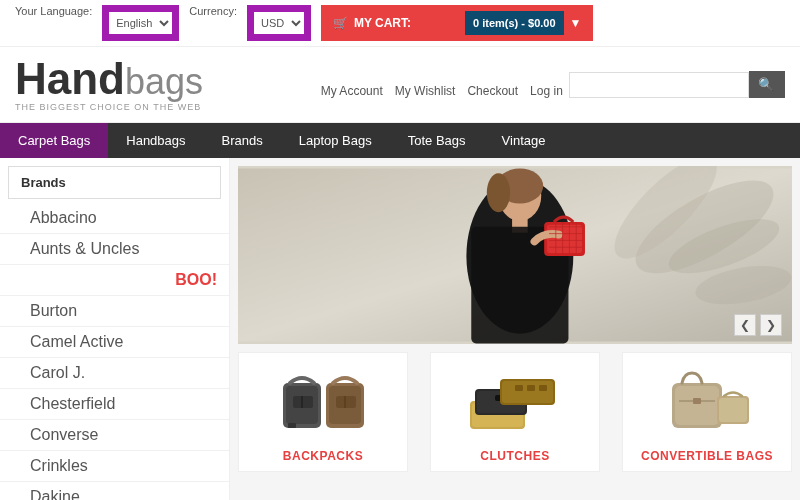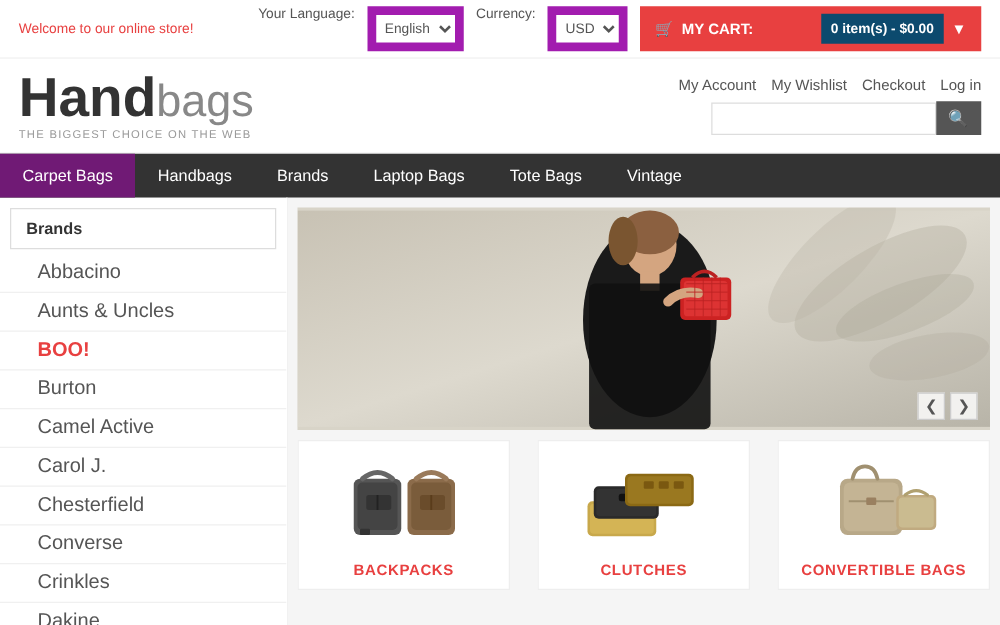--- a/index.html
+++ b/index.html
@@ -38,21 +38,21 @@
       padding: 10px 15px;
       display: flex;
       justify-content: space-between;
       align-items: center;
       border-bottom: 1px solid #eee;
     }
     .logo { line-height: 1; }
     .logo .logo-hand { font-size: 44px; font-weight: bold; color: #333; }
     .logo .logo-bags { font-size: 36px; color: #888; font-weight: normal; }
     .logo .logo-tagline { font-size: 9px; color: #999; letter-spacing: 1px; display: block; margin-top: 2px; }
-    .header-right { display: flex; flex-direction: column; align-items: flex-end; gap: 6px; }
+    .header-right { display: flex; flex-direction: row; align-items: flex-end; gap: 6px; }
     .header-links { display: flex; gap: 12px; font-size: 12px; color: #555; }
     .header-links a { color: #555; text-decoration: none; cursor: pointer; }
     .search-bar { display: flex; align-items: center; gap: 0; }
     .search-input {
       border: 1px solid #ddd;
       padding: 5px 10px;
       font-size: 12px;
       width: 180px;
       outline: none;
     }
@@ -104,21 +104,21 @@
       color: #333;
       margin: 8px 8px 4px 8px;
     }
     .sidebar-item {
       padding: 6px 12px 6px 30px;
       font-size: 16px;
       color: #555;
       border-bottom: 1px solid #f0f0f0;
       cursor: pointer;
     }
-    .sidebar-item.red { color: #e84040; font-weight: bold; }
+    .sidebar-item.red { color: #e84040; font-weight: bold; text-align: right; }
 
     
     .right-panel {
       flex: 1;
       overflow: hidden;
       display: flex;
       flex-direction: column;
     }
 
     
@@ -185,21 +185,20 @@
       letter-spacing: 0.5px;
     }
 
     
     .banner-svg { width: 100%; height: 100%; }
   </style>
 </head>
 <body>
 
 <div class="top-bar">
-  <span class="welcome-text">Welcome to our online store!</span>
   <div class="top-bar-right">
     <span>Your Language:</span>
     <select>
       <option>English</option>
     </select>
     <span>Currency:</span>
     <select>
       <option>USD</option>
     </select>
     <div class="cart-btn">

